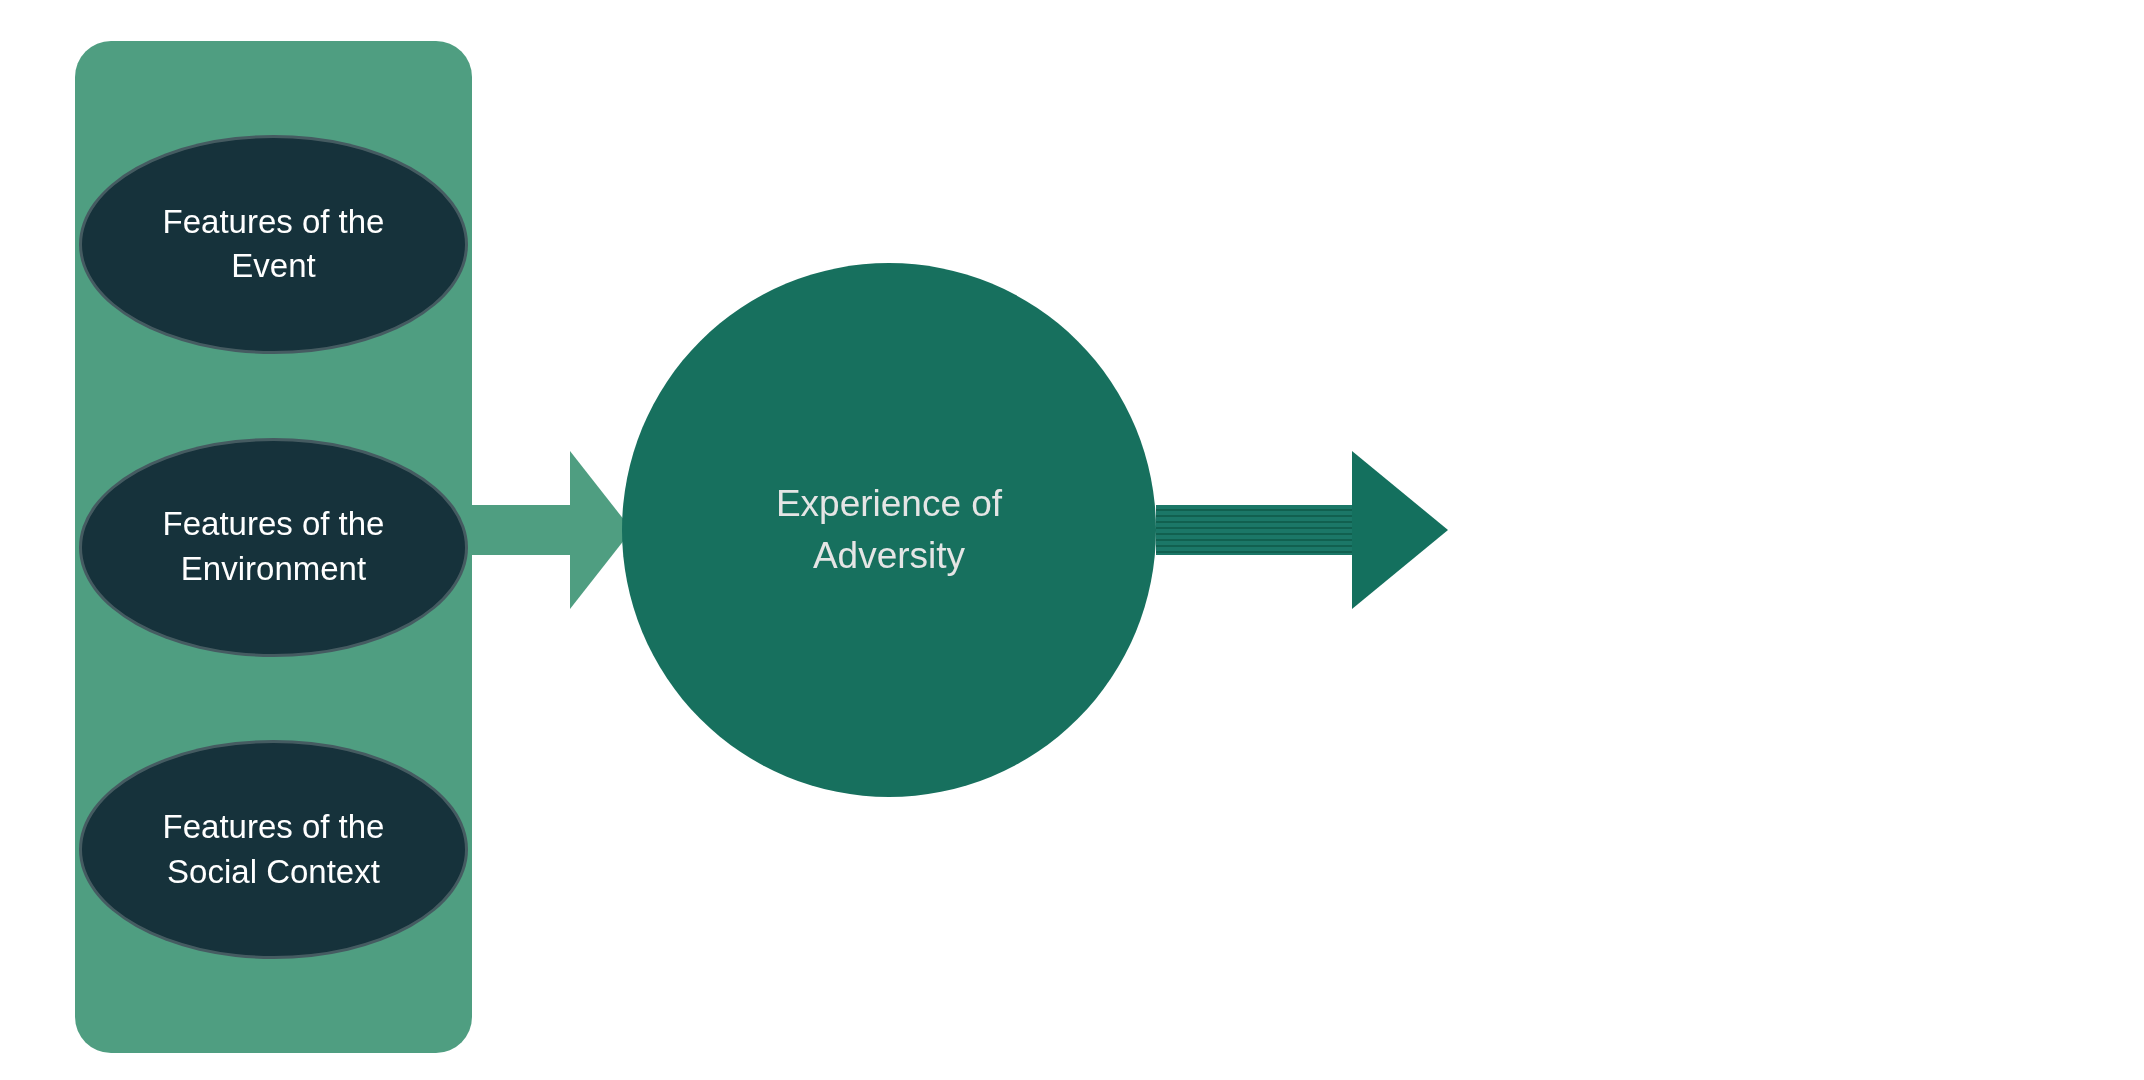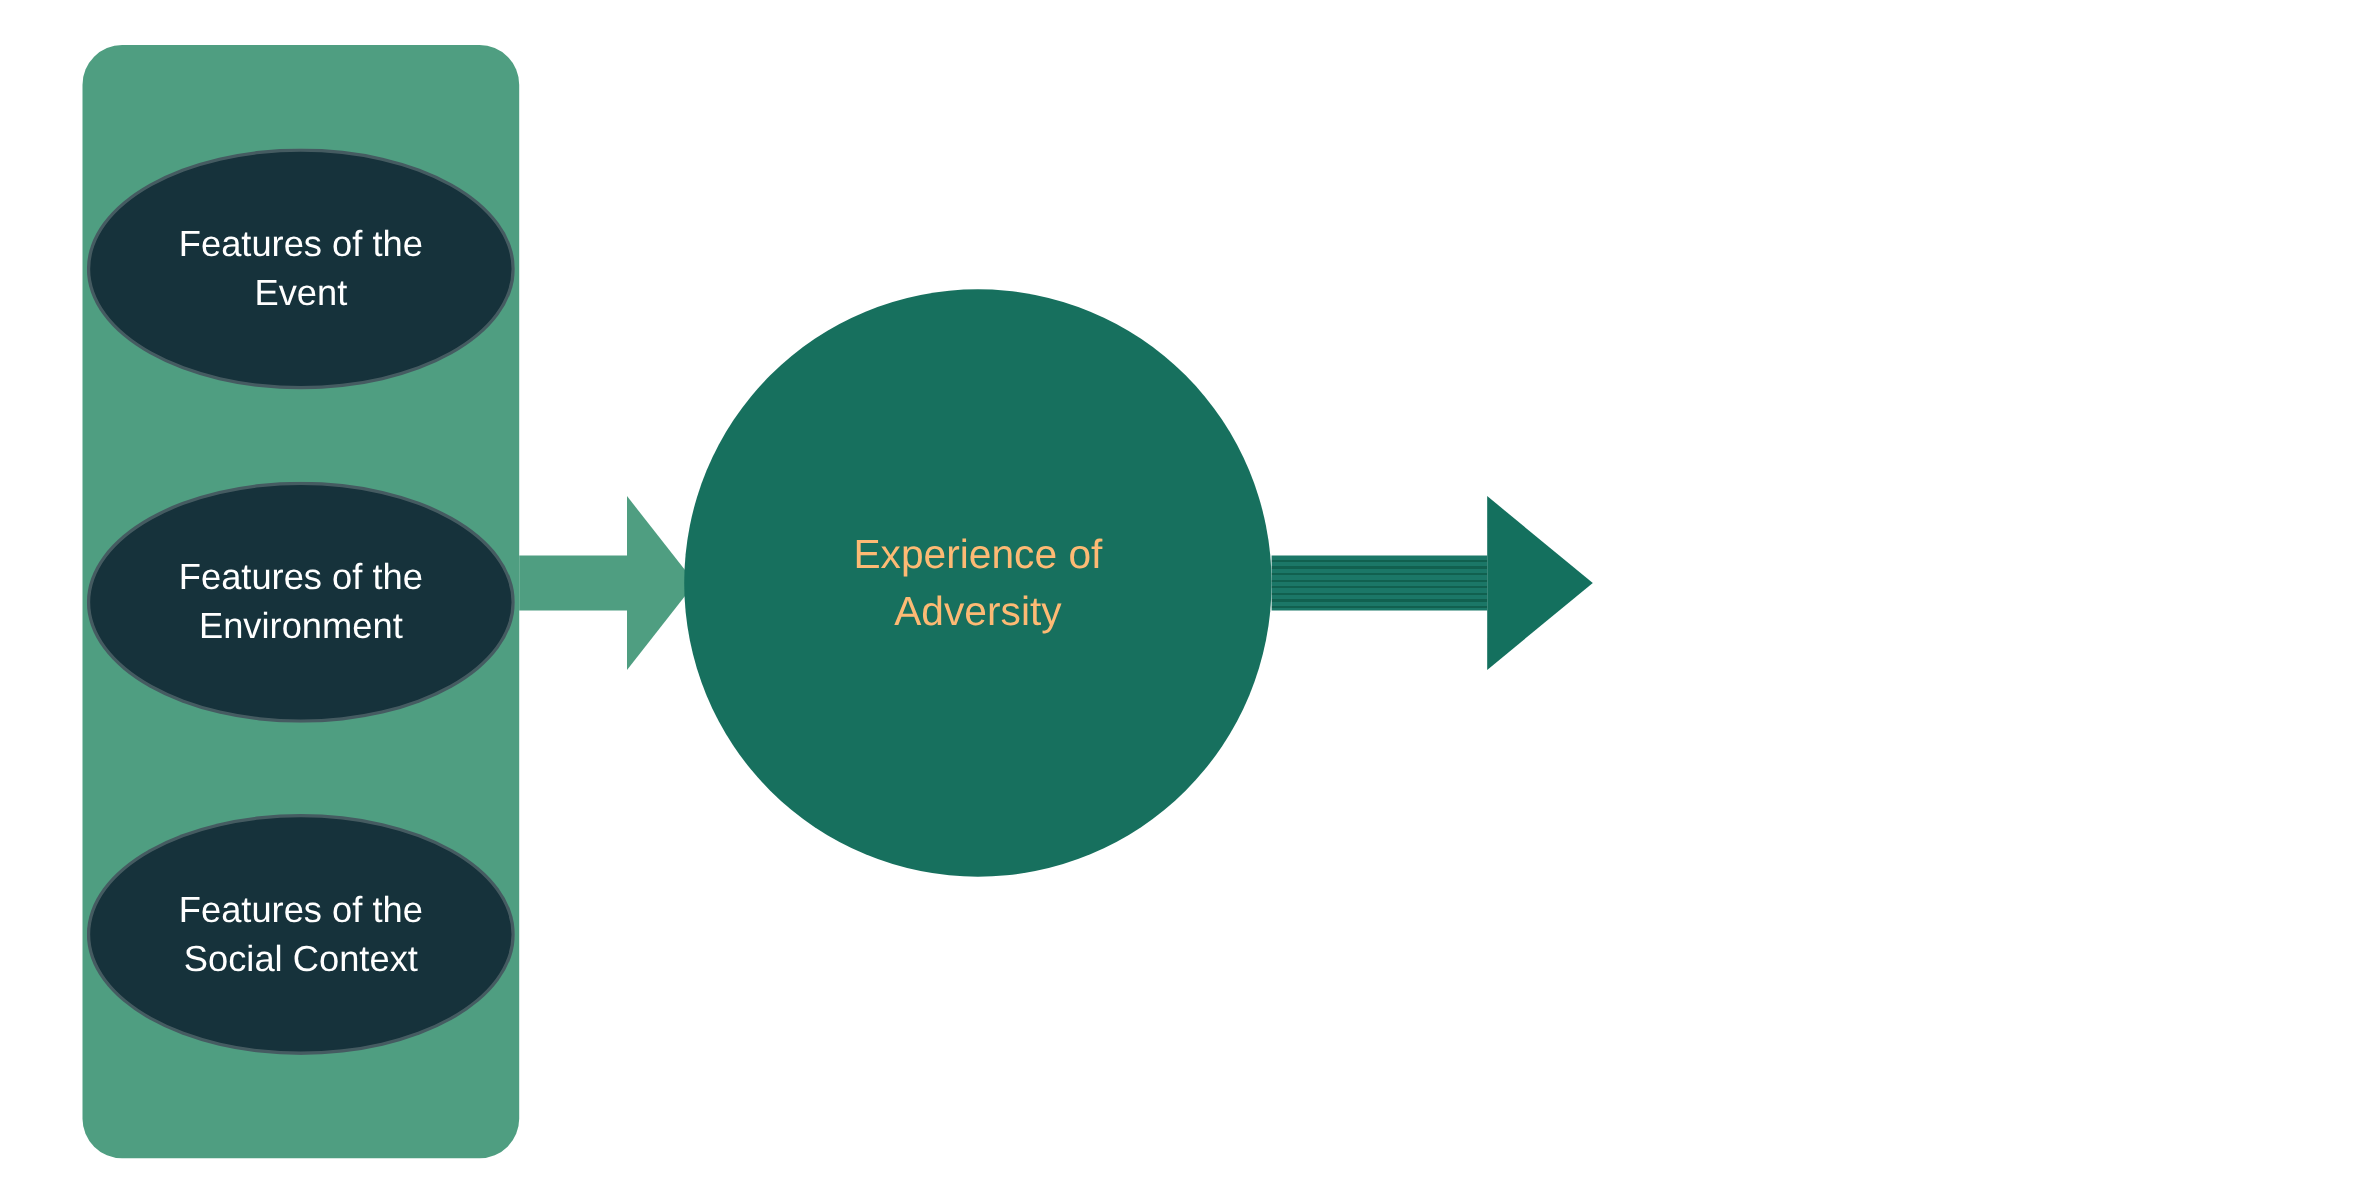--- a/index.html
+++ b/index.html
@@ -100,21 +100,21 @@
     top: 263px;
     width: 534px;
     height: 534px;
     border-radius: 50%;
     background: #17705e;
     display: flex;
     align-items: center;
     justify-content: center;
   }
   .center-circle .label {
-    color: #fdba74;
+    color: #e5e5e5;
     font-size: 37px;
     line-height: 1.4;
     text-align: center;
     white-space: pre-line;
   }
 
   
   .outcome-ellipse {
     position: absolute;
     left: 1454px;

